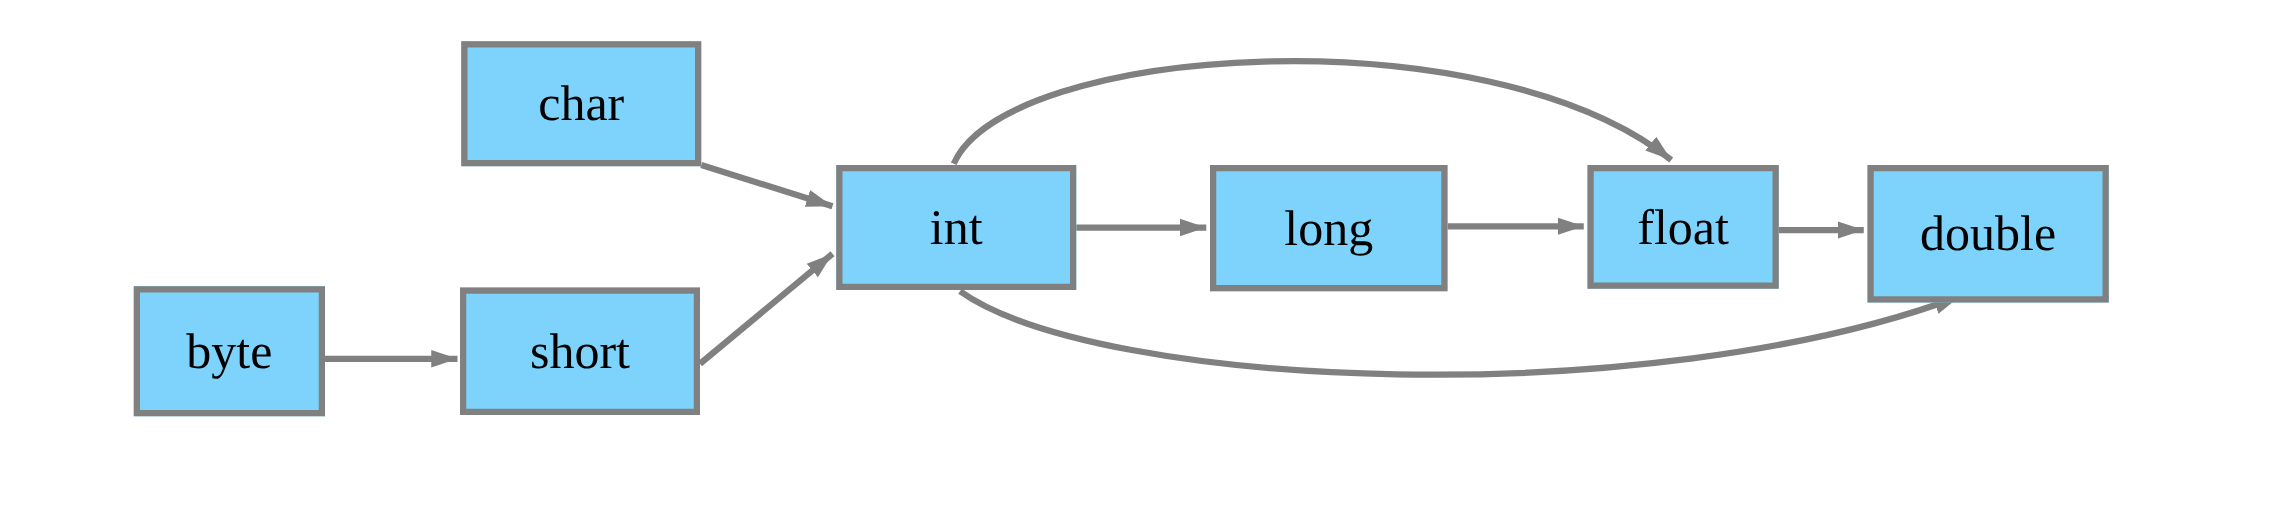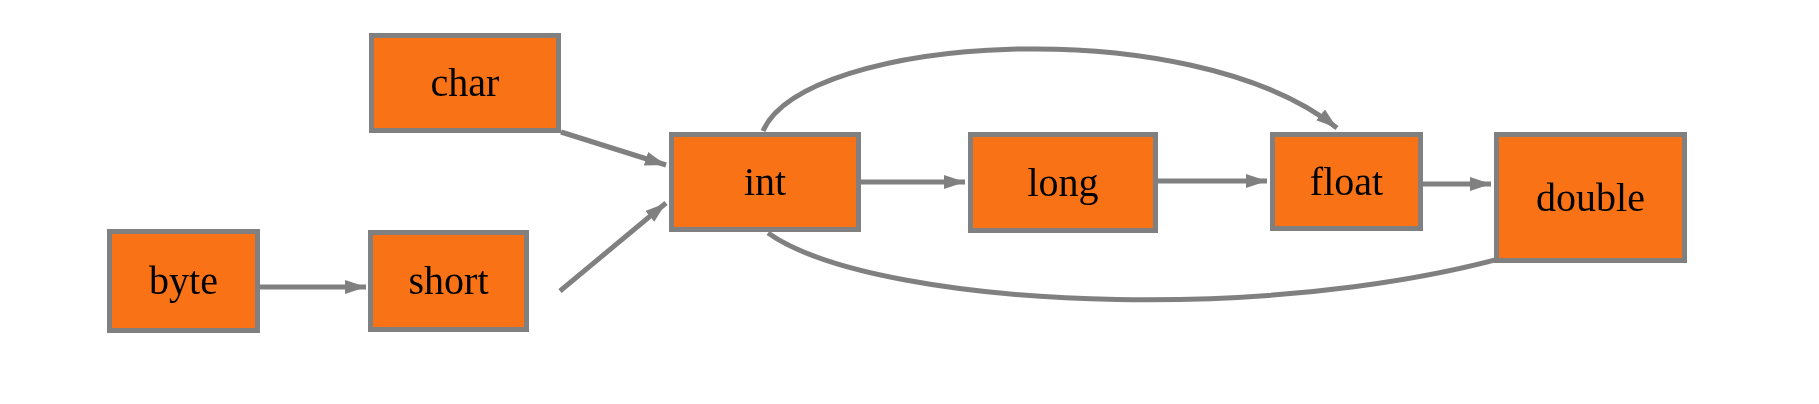--- a/index.html
+++ b/index.html
@@ -19,35 +19,35 @@
     position: absolute;
     left: 0;
     top: 0;
     width: 1819px;
     height: 404px;
   }
   .node {
     position: absolute;
     box-sizing: border-box;
     border: 5px solid #808080;
-    background: #f97316;
+    background: #7dd3fc;
     color: #000000;
     display: flex;
     align-items: center;
     justify-content: center;
     font-size: 40px;
     line-height: 1;
   }
   .node-char   { left: 369px;  top: 33px;  width: 192px; height: 100px; }
   .node-byte   { left: 107px;  top: 229px; width: 153px; height: 104px; }
-  .node-short  { left: 368px;  top: 230px; width: 161px; height: 102px; }
+  .node-short  { left: 368px;  top: 230px; width: 192px; height: 102px; }
   .node-int    { left: 669px;  top: 132px; width: 192px; height: 100px; }
   .node-long   { left: 968px;  top: 132px; width: 190px; height: 101px; }
   .node-float  { left: 1270px; top: 132px; width: 153px; height: 99px; text-align: right;  }
-  .node-double { left: 1494px; top: 132px; width: 193px; height: 131px; justify-content: center; }
+  .node-double { left: 1494px; top: 132px; width: 193px; height: 110px; justify-content: center; }
   .edge {
     stroke: #808080;
     stroke-width: 5;
     fill: none;
   }
 </style>
 </head>
 <body>
 
 <div class="canvas">

